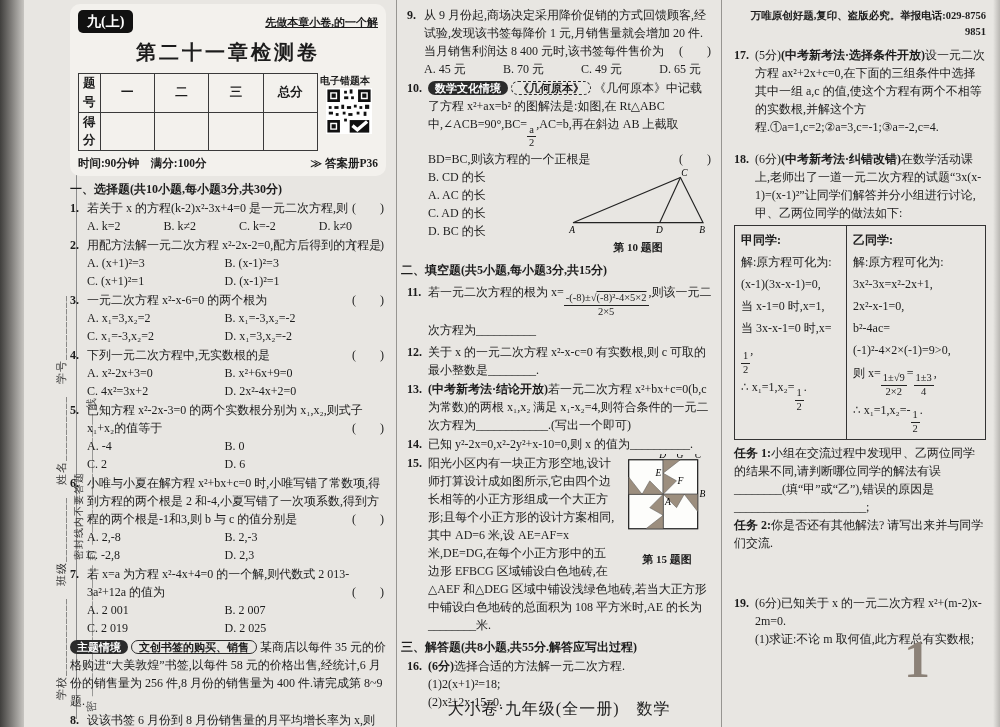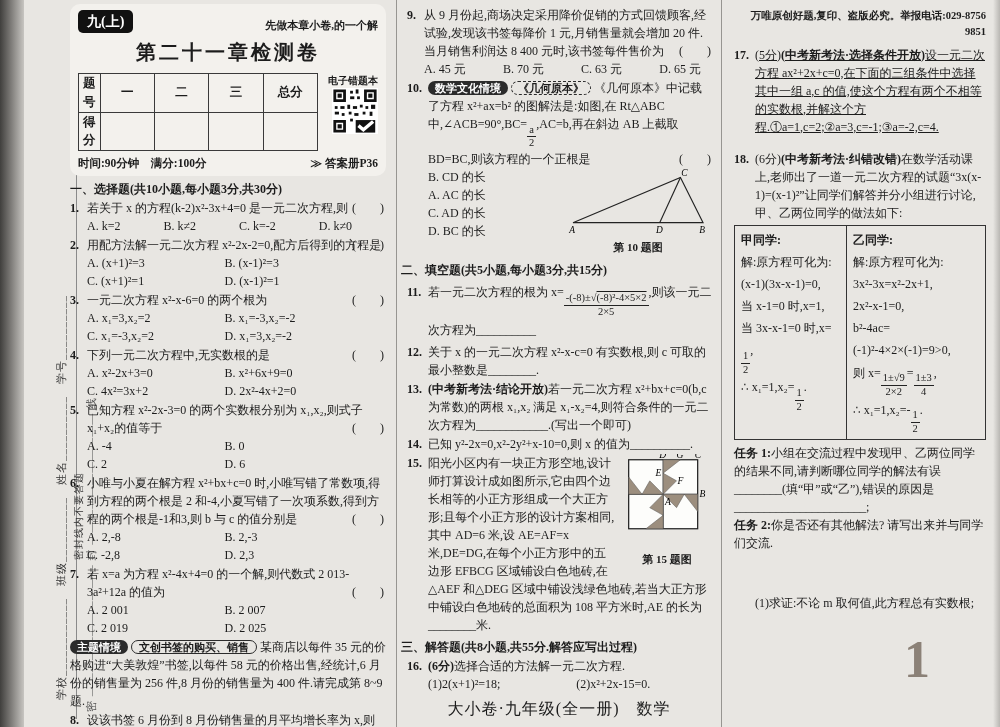--- a/index.html
+++ b/index.html
@@ -19,29 +19,29 @@
   .rot-note{left:48px;top:560px;font-size:10px;}
   
   .cols{position:absolute;left:66px;top:0;right:8px;bottom:0;display:flex;}
   .col{font-size:12px;line-height:1.5;}
   .col1{width:316px;padding:4px 10px 0 4px;border-right:1px solid #979591;}
   .col2{width:306px;padding:6px 8px 0 10px;border-right:1px solid #979591;position:relative;}
   .col3{flex:1;padding:6px 6px 0 12px;position:relative;}
   b{font-weight:bold;}
   
   .hdr{background:#f3f1ed;border-radius:10px;padding:6px 8px 4px 8px;position:relative;}
-  .hdr-top{display:flex;align-items:flex-end;justify-content:space-between;}
+  .hdr-top{display:flex;align-items:center;justify-content:space-between;text-decoration:underline;}
   .badge-grade{background:#111;color:#fff;font-weight:bold;font-size:14px;border-radius:5px;padding:1px 9px;}
   .hdr-tip{font-size:11px;font-weight:bold;padding-top:2px;}
   .hdr-title{text-align:center;font-size:20px;font-weight:bold;letter-spacing:3px;margin:4px 0 6px 0;}
   .hdr-mid{display:flex;align-items:flex-start;}
   table.score{border-collapse:collapse;flex:1;margin-right:8px;}
   table.score td{border:1.6px solid #3a3a3a;text-align:center;font-weight:bold;height:21px;padding:0 4px;font-size:12.5px;}
   table.score td.blank{width:48px;}
-  .qrblock{width:52px;text-align:right;}
+  .qrblock{width:52px;text-align:left;}
   .qr-label{font-size:10px;font-weight:bold;white-space:nowrap;margin-left:-6px;}
   .hdr-meta{display:flex;justify-content:space-between;font-weight:bold;font-size:11.5px;margin-top:4px;}
   
   .sec{font-weight:bold;margin:4px 0 1px 0;}
   .q{margin-bottom:1px;}
   .qt{position:relative;margin:0;padding-left:17px;}
   .qn{position:absolute;left:0;top:0;font-weight:bold;}
   .br{position:absolute;right:2px;bottom:0;white-space:pre;}
   .opts{padding-left:17px;}
   .opts4{display:flex;justify-content:space-between;padding-right:34px;align-items:center;}
@@ -233,21 +233,21 @@
 
       </div>
     </div>
 
     <div class="col col2">
       <div class="q">
         <p class="qt"><b class="qn">9.</b><span>从 9 月份起,商场决定采用降价促销的方式回馈顾客,经试验,发现该书签每降价 1 元,月销售量就会增加 20 件.当月销售利润达 8 400 元时,该书签每件售价为</span><span class="br">(　　)</span></p>
         <div class="opts opts4" style="padding-right:12px;">
           <span>A. 45 元</span>
           <span>B. 70 元</span>
-          <span>C. 63 元</span>
+          <span>C. 49 元</span>
           <span>D. 65 元</span>
         </div>
       </div>
 
       <div class="q">
         <p class="qt" style="padding-left:21px;"><b class="qn">10.</b><span class="badge-dark">数学文化情境</span> <span class="badge-dash">《几何原本》</span> <span>《几何原本》中记载了方程 x²+ax=b² 的图解法是:如图,在 Rt△ABC 中,∠ACB=90°,BC=</span><span class="frac">
               <span class="num">a</span>
               <span class="den">2</span>
             </span><span>,AC=b,再在斜边 AB 上截取 BD=BC,则该方程的一个正根是</span><span class="br">(　　)</span></p>
         <div style="padding-left:21px;overflow:hidden;">
@@ -316,34 +316,34 @@
                   <text x="82" y="45">B</text>
                   <text x="46" y="53">A</text>
                 </g>
               </svg><span class="fig-cap" style="display:block;">第 15 题图</span></span><span>阳光小区内有一块正方形空地,设计师打算设计成如图所示,它由四个边长相等的小正方形组成一个大正方形;且每个小正方形的设计方案相同,其中 AD=6 米,设 AE=AF=x 米,DE=DG,在每个小正方形中的五边形 EFBCG 区域铺设白色地砖,在△AEF 和△DEG 区域中铺设浅绿色地砖,若当大正方形中铺设白色地砖的总面积为 108 平方米时,AE 的长为________米.</span></p>
       </div>
 
       <div class="sec" style="margin-left:-6px;">三、解答题(共8小题,共55分.解答应写出过程)</div>
 
       <div class="q">
         <p class="qt" style="padding-left:21px;"><b class="qn">16.</b><b>(6分)</b><span>选择合适的方法解一元二次方程.</span></p>
-        <div style="display:flex;padding-left:21px;">
+        <div style="display:flex;padding-left:21px;flex-direction:column;">
           <span style="width:52%;">(1)2(x+1)²=18;</span>
           <span>(2)x²+2x-15=0.</span>
         </div>
       </div>
 
       <div class="footer2">大小卷·九年级(全一册)　数学</div>
     </div>
 
     <div class="col col3">
       <div class="notice">万唯原创好题,复印、盗版必究。举报电话:029-8756 9851</div>
 
       <div class="q" style="margin-bottom:14px;">
-        <p class="qt" style="padding-left:21px;text-decoration:underline;"><b class="qn">17.</b><span>(5分)</span><b>(中考新考法·选择条件开放)</b><span>设一元二次方程 ax²+2x+c=0,在下面的三组条件中选择其中一组 a,c 的值,使这个方程有两个不相等的实数根,并解这个方程.①a=1,c=2;②a=3,c=-1;③a=-2,c=4.</span></p>
+        <p class="qt" style="padding-left:21px;"><b class="qn">17.</b><span>(5分)</span><b>(中考新考法·选择条件开放)</b><span>设一元二次方程 ax²+2x+c=0,在下面的三组条件中选择其中一组 a,c 的值,使这个方程有两个不相等的实数根,并解这个方程.①a=1,c=2;②a=3,c=-1;③a=-2,c=4.</span></p>
       </div>
 
       <div class="q">
         <p class="qt" style="padding-left:21px;"><b class="qn">18.</b><span>(6分)</span><b>(中考新考法·纠错改错)</b><span>在数学活动课上,老师出了一道一元二次方程的试题“3x(x-1)=(x-1)²”让同学们解答并分小组进行讨论,甲、乙两位同学的做法如下:</span></p>
         <div class="boxtable">
           <div class="boxcol jia">
             <p><b>甲同学:</b></p>
             <p>解:原方程可化为:</p>
             <p>(x-1)(3x-x-1)=0,</p>
             <p>当 x-1=0 时,x=1,</p>
@@ -377,20 +377,21 @@
         </div>
         <div class="task">
           <p><b>任务 1:</b><span>小组在交流过程中发现甲、乙两位同学的结果不同,请判断哪位同学的解法有误________(填“甲”或“乙”),错误的原因是______________________;</span></p>
         </div>
         <div class="task">
           <p><b>任务 2:</b><span>你是否还有其他解法? 请写出来并与同学们交流.</span></p>
         </div>
       </div>
 
       <div class="q gap40">
+        <p class="qt" style="padding-left:21px;"><b class="qn">19.</b><span>(6分)</span><span>已知关于 x 的一元二次方程 x²+(m-2)x-2m=0.</span></p>
         <p class="qt gap120" style="padding-left:21px;">(1)求证:不论 m 取何值,此方程总有实数根;</p>
 
       </div>
 
       <div class="pageno">1</div>
     </div>
   </div>
 </div>
 
 </body></html>

